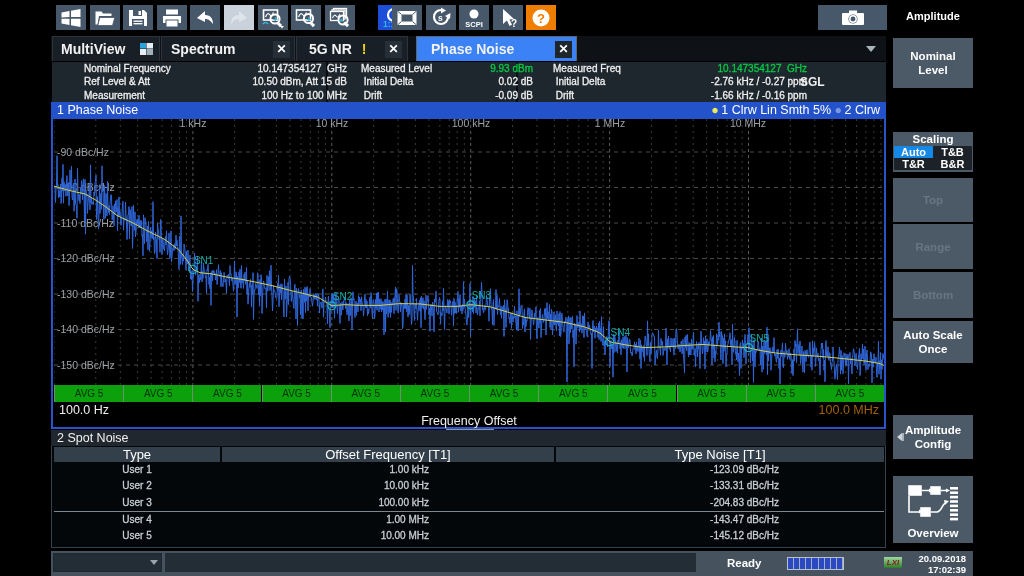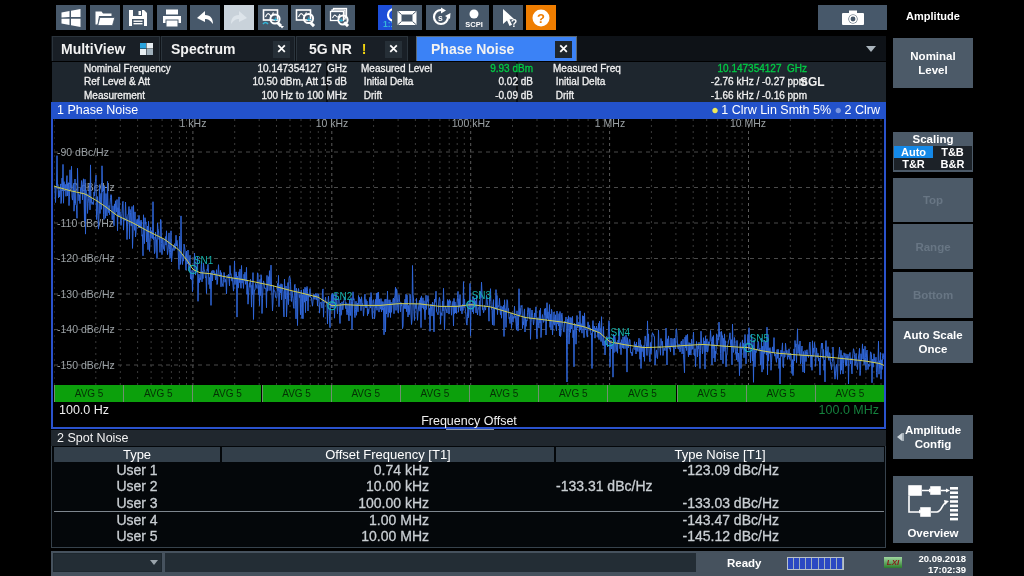--- a/index.html
+++ b/index.html
@@ -7,21 +7,21 @@
 .tbox { position:absolute; top:5px; width:30px; height:25px; background:#47586a;
   display:flex; align-items:center; justify-content:center; }
 .tab { position:absolute; top:36px; height:25px; background:#191f26;
   color:#f2f2f2; font-size:14px; font-weight:bold; line-height:25px;
   border:1px solid #2b343c; border-bottom:none; }
 .tab .x { position:absolute; top:4px; width:17px; height:17px; background:#262f37;
   color:#fff; text-align:center; line-height:16px; font-size:12px; font-weight:bold; }
 .info-col { position:absolute; top:62px; font-size:10px; color:#f0f0f0;margin-left:25px; -webkit-text-stroke:0.3px; }
 .irow { height:13.3px; line-height:13.3px; position:relative; white-space:nowrap; }
 .irow .v { position:absolute; right:0; }
-.trow { position:absolute; left:0; width:886px; height:16.7px; font-size:14px; -webkit-text-stroke:0.3px;
+.trow { position:absolute; left:0; width:886px; height:16.7px; font-size:10px; -webkit-text-stroke:0.3px;
   color:#c9ced3; line-height:16.7px; }
 .sb { position:absolute; left:893px; width:80px; background:#4c5a68; color:#fff;
   font-size:11.5px; font-weight:bold; text-align:center; display:flex;
   align-items:center; justify-content:center; line-height:14px; }
 .sb.dis { color:#687684; }
 #scaling { position:absolute; left:893px; width:80px; height:40px; background:#4c5a68; }
 .schead { height:14px; color:#fff; font-size:11.5px; font-weight:bold; text-align:center; line-height:14px; }
 .sgrid { position:absolute; left:1px; top:14px; width:78px; height:24px; background:#1c2228;
   display:grid; grid-template-columns:39px 39px; grid-template-rows:12px 12px; }
 .scell { color:#fff; font-size:11px; font-weight:bold; text-align:center; line-height:12px; }
@@ -296,46 +296,46 @@
       <div style="position:absolute;left:276.67px;top:0;width:69.17px;height:17px;background:#0ca00c;border-left:1px solid #6f8f6f;box-sizing:border-box;color:#053005;font-size:10px;text-align:center;line-height:17px">AVG 5</div>
       <div style="position:absolute;left:345.83px;top:0;width:69.17px;height:17px;background:#0ca00c;border-left:1px solid #6f8f6f;box-sizing:border-box;color:#053005;font-size:10px;text-align:center;line-height:17px">AVG 5</div>
       <div style="position:absolute;left:415.00px;top:0;width:69.17px;height:17px;background:#0ca00c;border-left:1px solid #6f8f6f;box-sizing:border-box;color:#053005;font-size:10px;text-align:center;line-height:17px">AVG 5</div>
       <div style="position:absolute;left:484.17px;top:0;width:69.17px;height:17px;background:#0ca00c;border-left:1px solid #6f8f6f;box-sizing:border-box;color:#053005;font-size:10px;text-align:center;line-height:17px">AVG 5</div>
       <div style="position:absolute;left:553.33px;top:0;width:69.17px;height:17px;background:#0ca00c;border-left:1px solid #6f8f6f;box-sizing:border-box;color:#053005;font-size:10px;text-align:center;line-height:17px">AVG 5</div>
       <div style="position:absolute;left:622.50px;top:0;width:69.17px;height:17px;background:#0ca00c;border-left:1px solid #6f8f6f;box-sizing:border-box;color:#053005;font-size:10px;text-align:center;line-height:17px">AVG 5</div>
       <div style="position:absolute;left:691.67px;top:0;width:69.17px;height:17px;background:#0ca00c;border-left:1px solid #6f8f6f;box-sizing:border-box;color:#053005;font-size:10px;text-align:center;line-height:17px">AVG 5</div>
       <div style="position:absolute;left:760.83px;top:0;width:69.17px;height:17px;background:#0ca00c;border-left:1px solid #6f8f6f;box-sizing:border-box;color:#053005;font-size:10px;text-align:center;line-height:17px">AVG 5</div>
     </div>
 <div style="position:absolute;left:59px;top:403px;font-size:12.5px;color:#f0f0f0">100.0 Hz</div>
-<div style="position:absolute;right:145px;top:403px;font-size:12.5px;color:#15803d">100.0 MHz</div>
+<div style="position:absolute;right:145px;top:403px;font-size:12.5px;color:#a16207">100.0 MHz</div>
 <div style="position:absolute;left:54px;top:414px;width:830px;text-align:center;font-size:12.5px;color:#f0f0f0">Frequency Offset</div>
 <div style="position:absolute;left:446px;top:429px;width:48px;height:7px;background:#646e78;border:1px solid #8a949e"></div>
 
 <div style="position:absolute;left:51px;top:430px;width:835px;height:118px;border:1px solid #37424c;border-top:none;background:#04070a"></div>
 <div style="position:absolute;left:51px;top:430px;width:835px;height:16px;background:#20272e;color:#f2f2f2;font-size:12.5px;line-height:16px"><span style="margin-left:6px">2 Spot Noise</span></div>
 <div style="position:absolute;left:54px;top:447px;width:830px;height:15px;background:#333f4a"></div>
 <div style="position:absolute;left:220px;top:447px;width:2px;height:15px;background:#04070a"></div>
 <div style="position:absolute;left:554px;top:447px;width:2px;height:15px;background:#04070a"></div>
 <div style="position:absolute;left:54px;top:447px;width:166px;text-align:center;font-size:13px;color:#fff;line-height:15px">Type</div>
 <div style="position:absolute;left:222px;top:447px;width:332px;text-align:center;font-size:13px;color:#fff;line-height:15px">Offset Frequency [T1]</div>
 <div style="position:absolute;left:556px;top:447px;width:328px;text-align:center;font-size:13px;color:#fff;line-height:15px">Type Noise [T1]</div>
 <div class="trow" style="top:461.6px">
 <span style="position:absolute;left:54px;width:166px;text-align:center">User 1</span>
-<span style="position:absolute;left:222px;width:207px;text-align:right">0.74 kHz</span>
+<span style="position:absolute;left:222px;width:207px;text-align:right">1.00 kHz</span>
 <span style="position:absolute;left:556px;width:223px;text-align:right">-123.09 dBc/Hz</span>
     </div>
     <div class="trow" style="top:478.3px">
 <span style="position:absolute;left:54px;width:166px;text-align:center">User 2</span>
 <span style="position:absolute;left:222px;width:207px;text-align:right">10.00 kHz</span>
-<span style="position:absolute;left:556px;width:223px;">-133.31 dBc/Hz</span>
+<span style="position:absolute;left:556px;width:223px;text-align:right">-133.31 dBc/Hz</span>
     </div>
     <div class="trow" style="top:495.0px">
 <span style="position:absolute;left:54px;width:166px;text-align:center">User 3</span>
 <span style="position:absolute;left:222px;width:207px;text-align:right">100.00 kHz</span>
-<span style="position:absolute;left:556px;width:223px;text-align:right">-133.03 dBc/Hz</span>
+<span style="position:absolute;left:556px;width:223px;text-align:right">-204.83 dBc/Hz</span>
     </div>
     <div class="trow" style="top:511.7px">
 <span style="position:absolute;left:54px;width:166px;text-align:center">User 4</span>
 <span style="position:absolute;left:222px;width:207px;text-align:right">1.00 MHz</span>
 <span style="position:absolute;left:556px;width:223px;text-align:right">-143.47 dBc/Hz</span>
     </div>
     <div class="trow" style="top:528.4px">
 <span style="position:absolute;left:54px;width:166px;text-align:center">User 5</span>
 <span style="position:absolute;left:222px;width:207px;text-align:right">10.00 MHz</span>
 <span style="position:absolute;left:556px;width:223px;text-align:right">-145.12 dBc/Hz</span>

